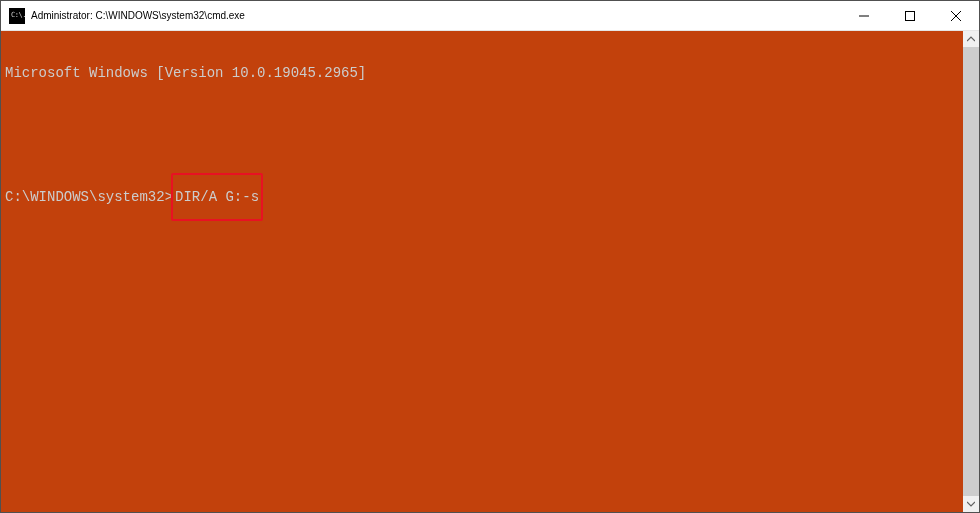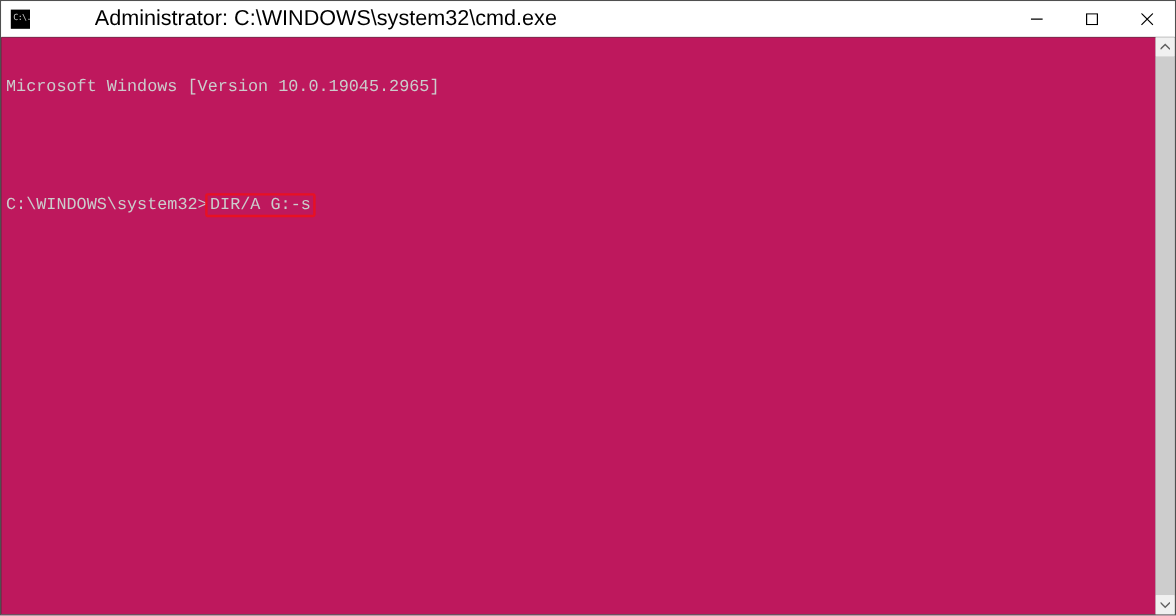--- a/index.html
+++ b/index.html
@@ -43,26 +43,25 @@
       padding-left: 2px;
     }
     .titlebar-icon-text {
       color: #ccc;
       font-size: 7px;
       font-family: Consolas, monospace;
       line-height: 1;
       letter-spacing: -0.5px;
     }
     .titlebar-title {
-      font-size: 18px;
+      font-size: 10px;
       color: #000;
       flex: 1;
       white-space: nowrap;
       overflow: hidden;
-      margin-left: 48px;
     }
     .titlebar-controls {
       display: flex;
       height: 100%;
     }
     .titlebar-btn {
       width: 46px;
       height: 100%;
       display: flex;
       align-items: center;
@@ -76,38 +75,39 @@
       height: 10px;
     }
     .terminal-area {
       flex: 1;
       display: flex;
       background: #0c0c0c;
       overflow: hidden;
     }
     .terminal {
       flex: 1;
-      background: #be185d;
+      background: #c2410c;
       color: #cccccc;
       font-family: Consolas, "Courier New", monospace;
       font-size: 14px;
       line-height: 16px;
       padding: 2px 4px;
       white-space: pre;
       overflow: hidden;
     }
     .terminal-line {
       min-height: 16px;
     }
     .highlight-box {
       display: inline-block;
       border: 2px solid #e81123;
-      padding: 0 2px;
+      padding: 14px 2px;
       margin-left: -2px;
       border-radius: 2px;
+      margin-top: 12px;
     }
     .scrollbar {
       width: 16px;
       background: #f0f0f0;
       position: relative;
       flex-shrink: 0;
     }
     .scrollbar-up, .scrollbar-down {
       width: 16px;
       height: 16px;

